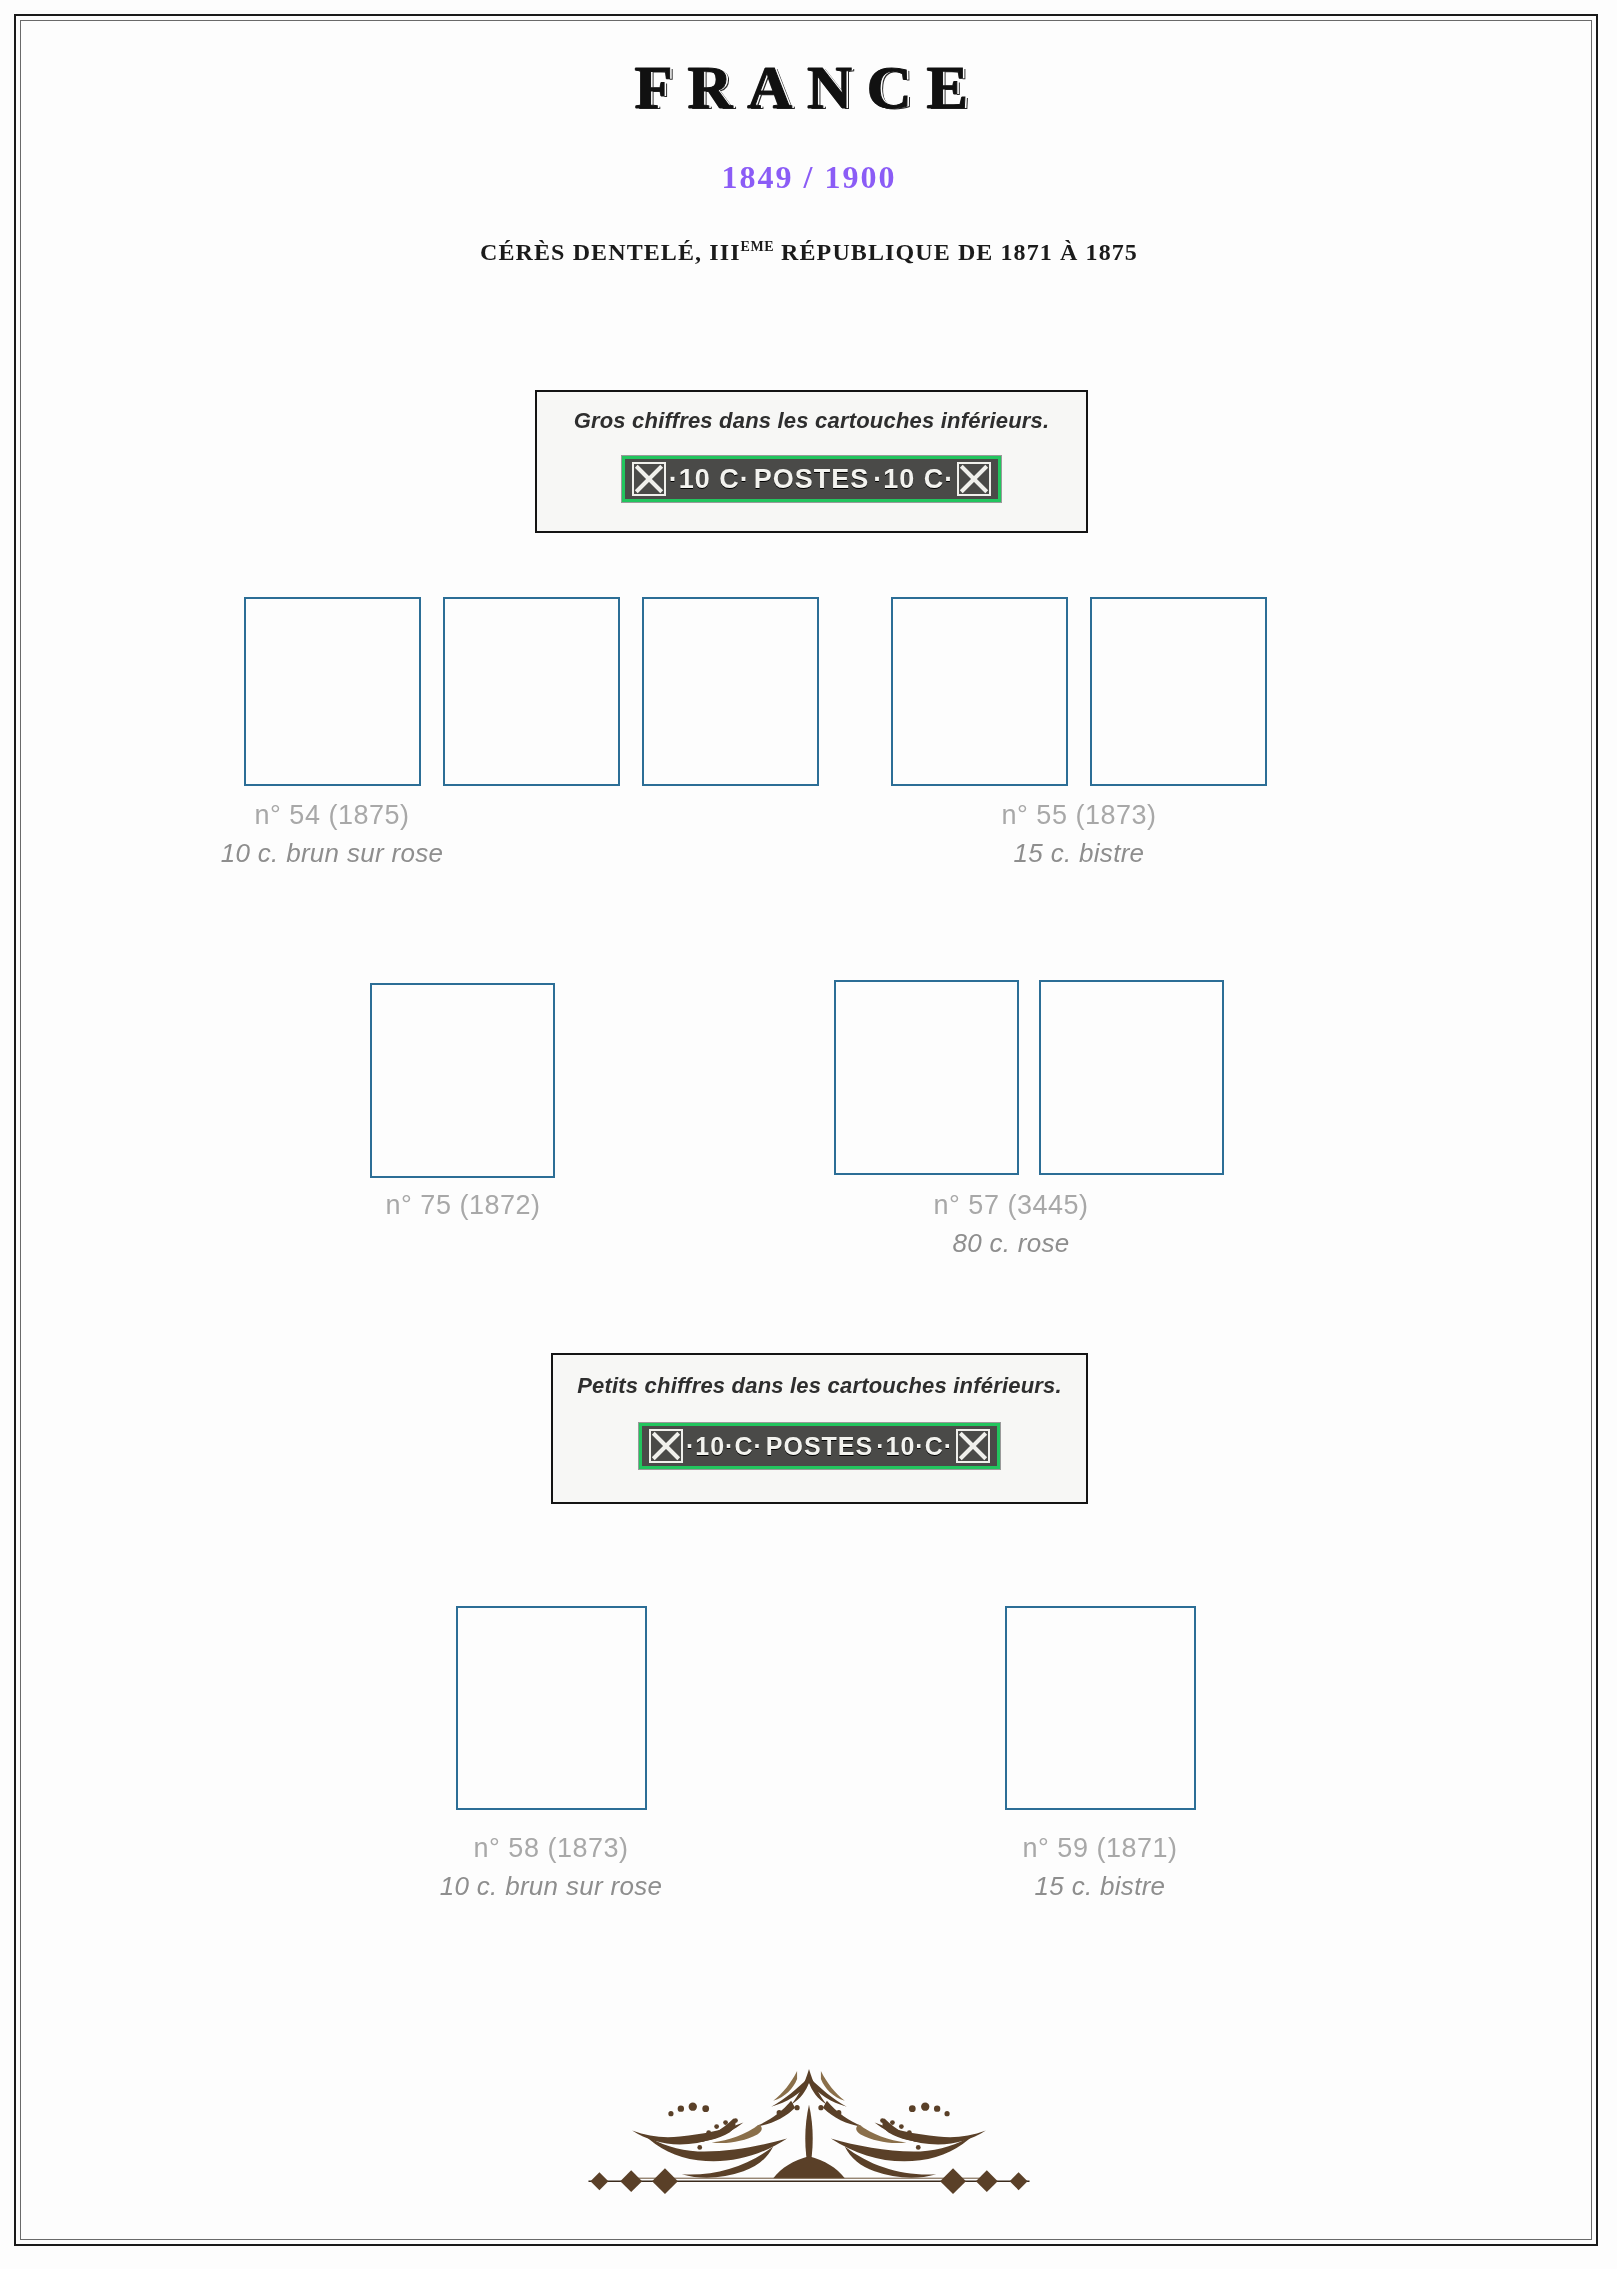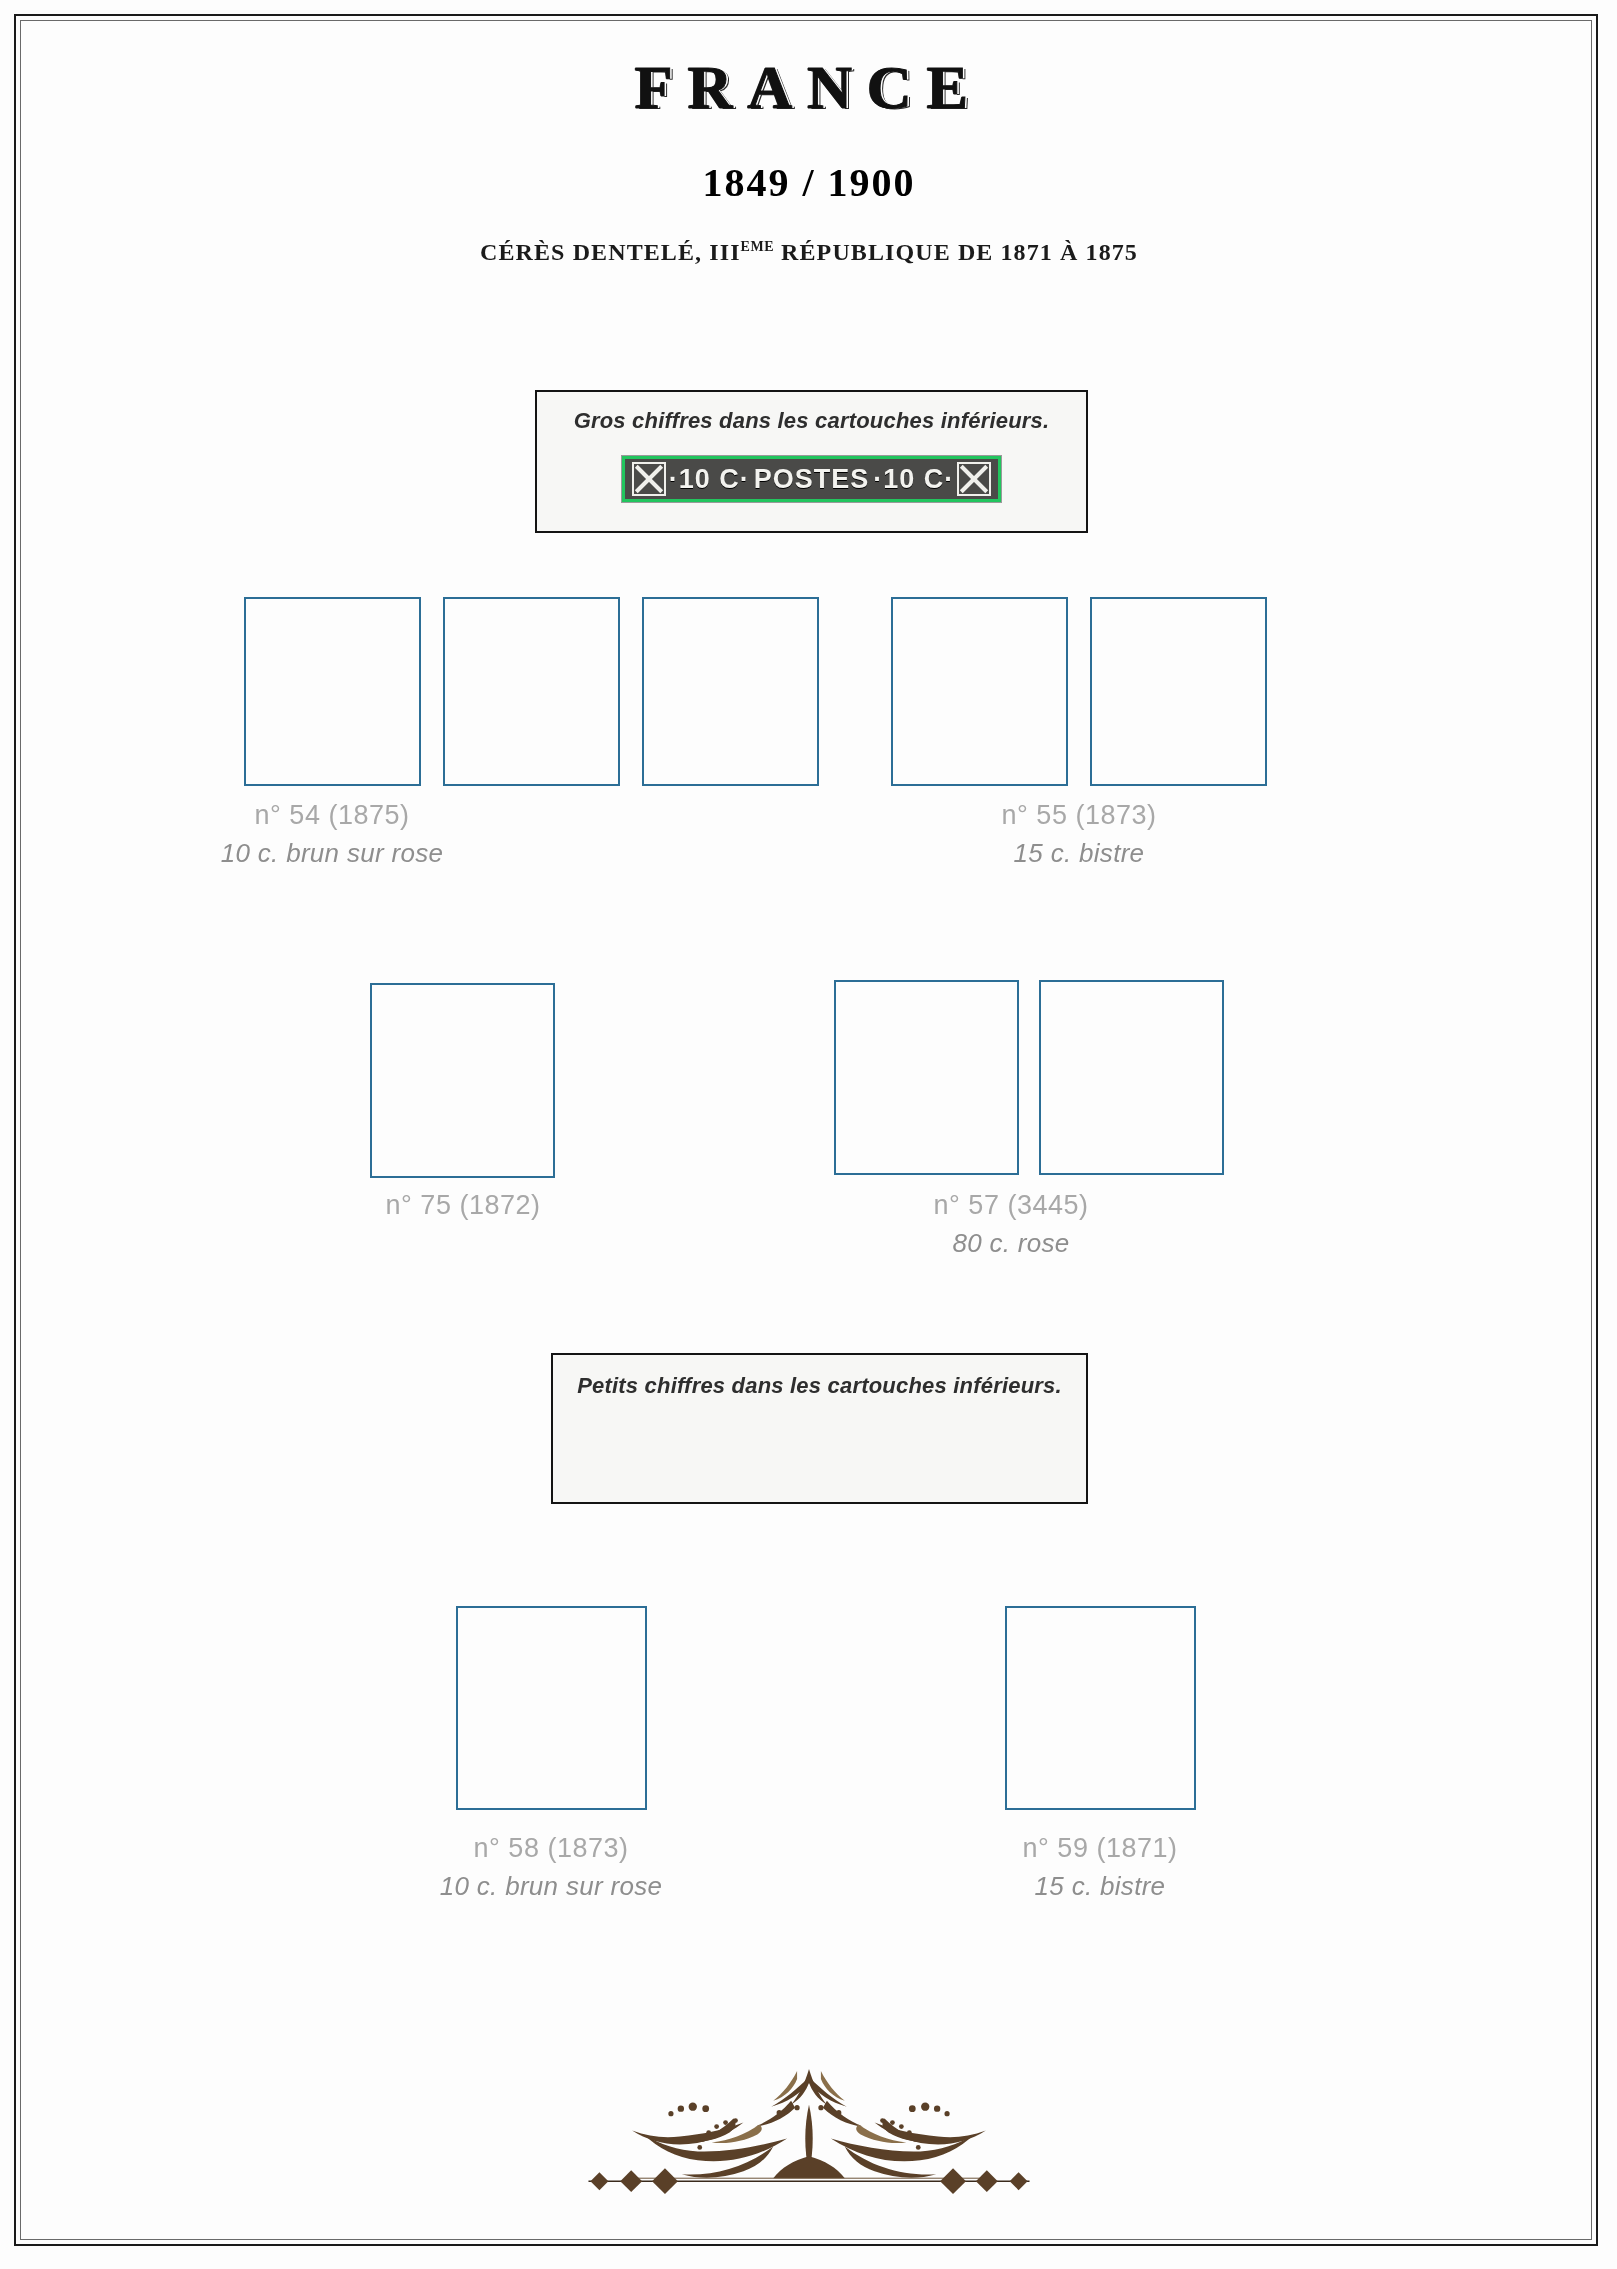--- a/index.html
+++ b/index.html
@@ -44,24 +44,24 @@
     color:#111111;
     text-shadow:
        2px 0 0 #ffffff,
        3px 1px 0 #2b2b2b,
       -1px 0 0 #3a3a3a;
     -webkit-text-stroke:1px #111;
   }
   .subtitle{
     top:159px;
     font-family:"Liberation Serif", serif;
-    font-size:40px;
+    font-size:32px;
     font-weight:700;
     letter-spacing:2px;
-    color:#000000;
+    color:#8b5cf6;
   }
   .sectionline{
     top:239px;
     font-family:"Liberation Serif", serif;
     font-size:24px;
     font-weight:700;
     letter-spacing:1.1px;
     color:#1b1b1b;
   }
   .sectionline sup{
@@ -204,20 +204,23 @@
   <div class="caption" style="left:463px;top:1186px;width:398px;margin-left:-199px;">
     <span class="ref">n° 75  (1872)</span>
   </div>
   <div class="caption" style="left:1011px;top:1186px;width:398px;margin-left:-199px;">
     <span class="ref">n° 57  (3445)</span>
     <span class="desc">80 c. rose</span>
   </div>
 
   <div class="illus" style="left:551px;top:1353px;width:537px;height:151px;padding-top:18px;">
     <div class="cap">Petits chiffres dans les cartouches inférieurs.</div>
+    <div class="cartouche" style="margin-top:24px;">
+      <span class="xbox"></span><span class="seg" style="font-size:25px;">·10·C·</span><span class="seg" style="font-size:25px;margin:0 3px;">POSTES</span><span class="seg" style="font-size:25px;">·10·C·</span><span class="xbox"></span>
+    </div>
   </div>
 
   <div class="frame" style="left:456px;top:1606px;width:191px;height:204px;"></div>
   <div class="frame" style="left:1005px;top:1606px;width:191px;height:204px;"></div>
 
   <div class="caption" style="left:551px;top:1829px;width:418px;margin-left:-209px;">
     <span class="ref">n° 58  (1873)</span>
     <span class="desc">10 c. brun sur rose</span>
   </div>
   <div class="caption" style="left:1100px;top:1829px;width:418px;margin-left:-209px;">

